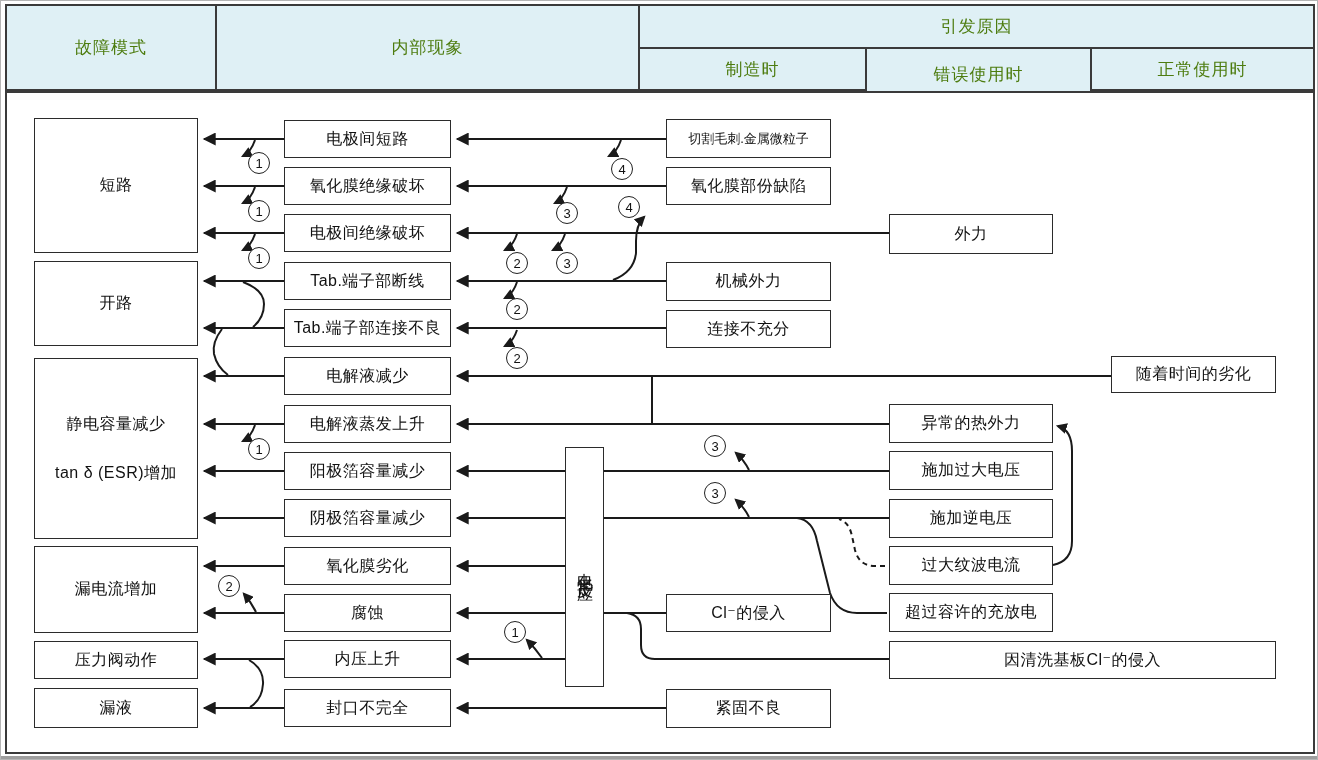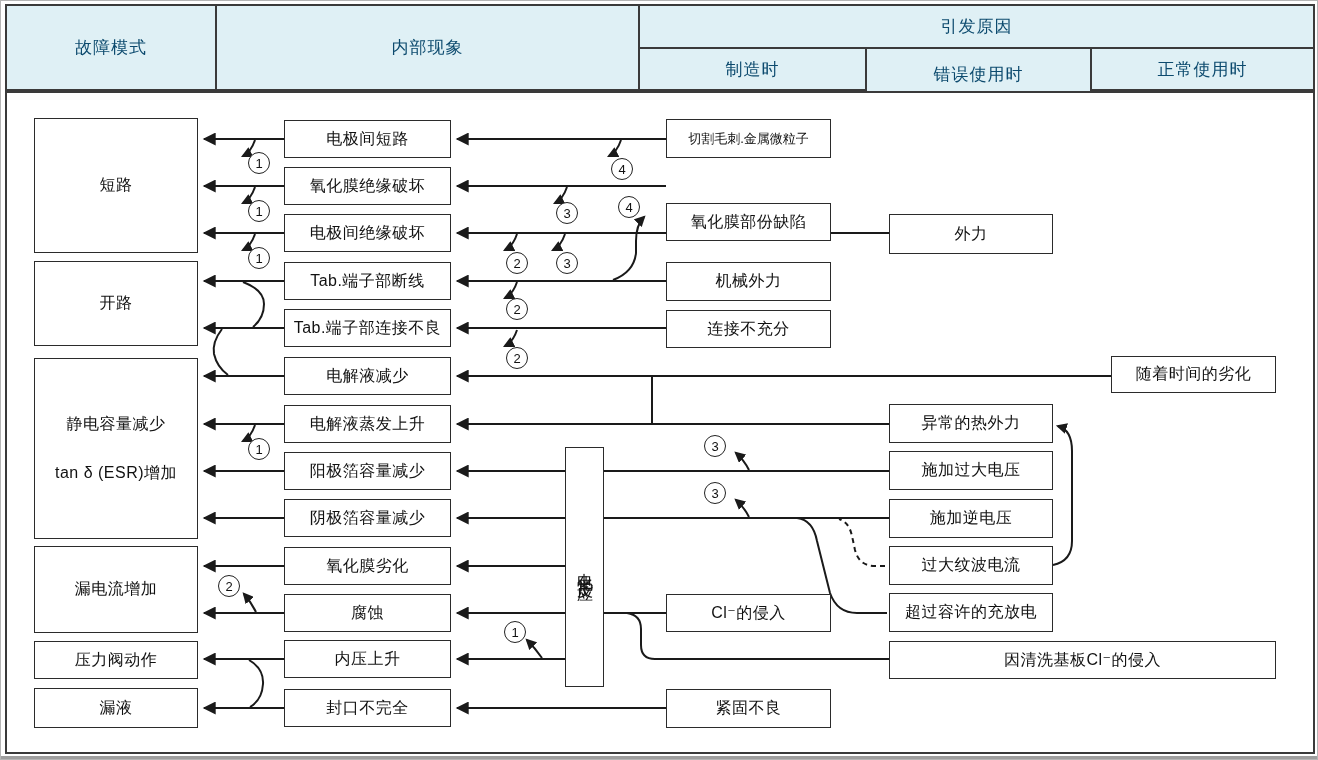--- a/index.html
+++ b/index.html
@@ -5,21 +5,21 @@
   html,body{margin:0;padding:0;background:#fff;}
   #canvas{
     position:relative;width:1318px;height:760px;background:#fff;
     font-family:"Liberation Sans","DejaVu Sans",sans-serif;
     border:1px solid #b5b5b5;box-sizing:border-box;overflow:hidden;
   }
   
   #header{position:absolute;left:4px;top:3px;width:1310px;height:87px;background:#3a3a3a;}
   .hcell{
     position:absolute;background:#dff0f5;display:flex;align-items:center;justify-content:center;
-    font-size:17px;color:#0c4a6e;letter-spacing:1px;
+    font-size:17px;color:#4d7c0f;letter-spacing:1px;
   }
   
   #diagram-frame{
     position:absolute;left:4px;top:90px;width:1310px;height:663px;
     border:2px solid #3a3a3a;box-sizing:border-box;background:#fff;
   }
   #wires{position:absolute;left:0;top:0;width:1318px;height:760px;z-index:1;}
   
   .node{
     position:absolute;background:#fff;border:1.5px solid #2b2b2b;box-sizing:border-box;
@@ -187,21 +187,21 @@
       </div>
       <div class="node" style="left: 283px; top: 688px; width: 167px; height: 38px;">
         <span>封口不完全</span>
       </div>
       <div class="node vertical" style="left: 564px; top: 446px; width: 39px; height: 240px;">
         <span>电化学反应</span>
       </div>
       <div class="node" style="left: 665px; top: 118px; width: 165px; height: 39px; font-size: 13px; letter-spacing: 0px;">
         <span>切割毛刺.金属微粒子</span>
       </div>
-      <div class="node" style="left: 665px; top: 166px; width: 165px; height: 38px; margin-top: 36px;">
+      <div class="node" style="left: 665px; top: 166px; width: 165px; height: 38px;">
         <span>氧化膜部份缺陷</span>
       </div>
       <div class="node" style="left: 665px; top: 261px; width: 165px; height: 39px;">
         <span>机械外力</span>
       </div>
       <div class="node" style="left: 665px; top: 309px; width: 165px; height: 38px;">
         <span>连接不充分</span>
       </div>
       <div class="node" style="left: 665px; top: 593px; width: 165px; height: 38px;">
         <span>Cl⁻的侵入</span>

